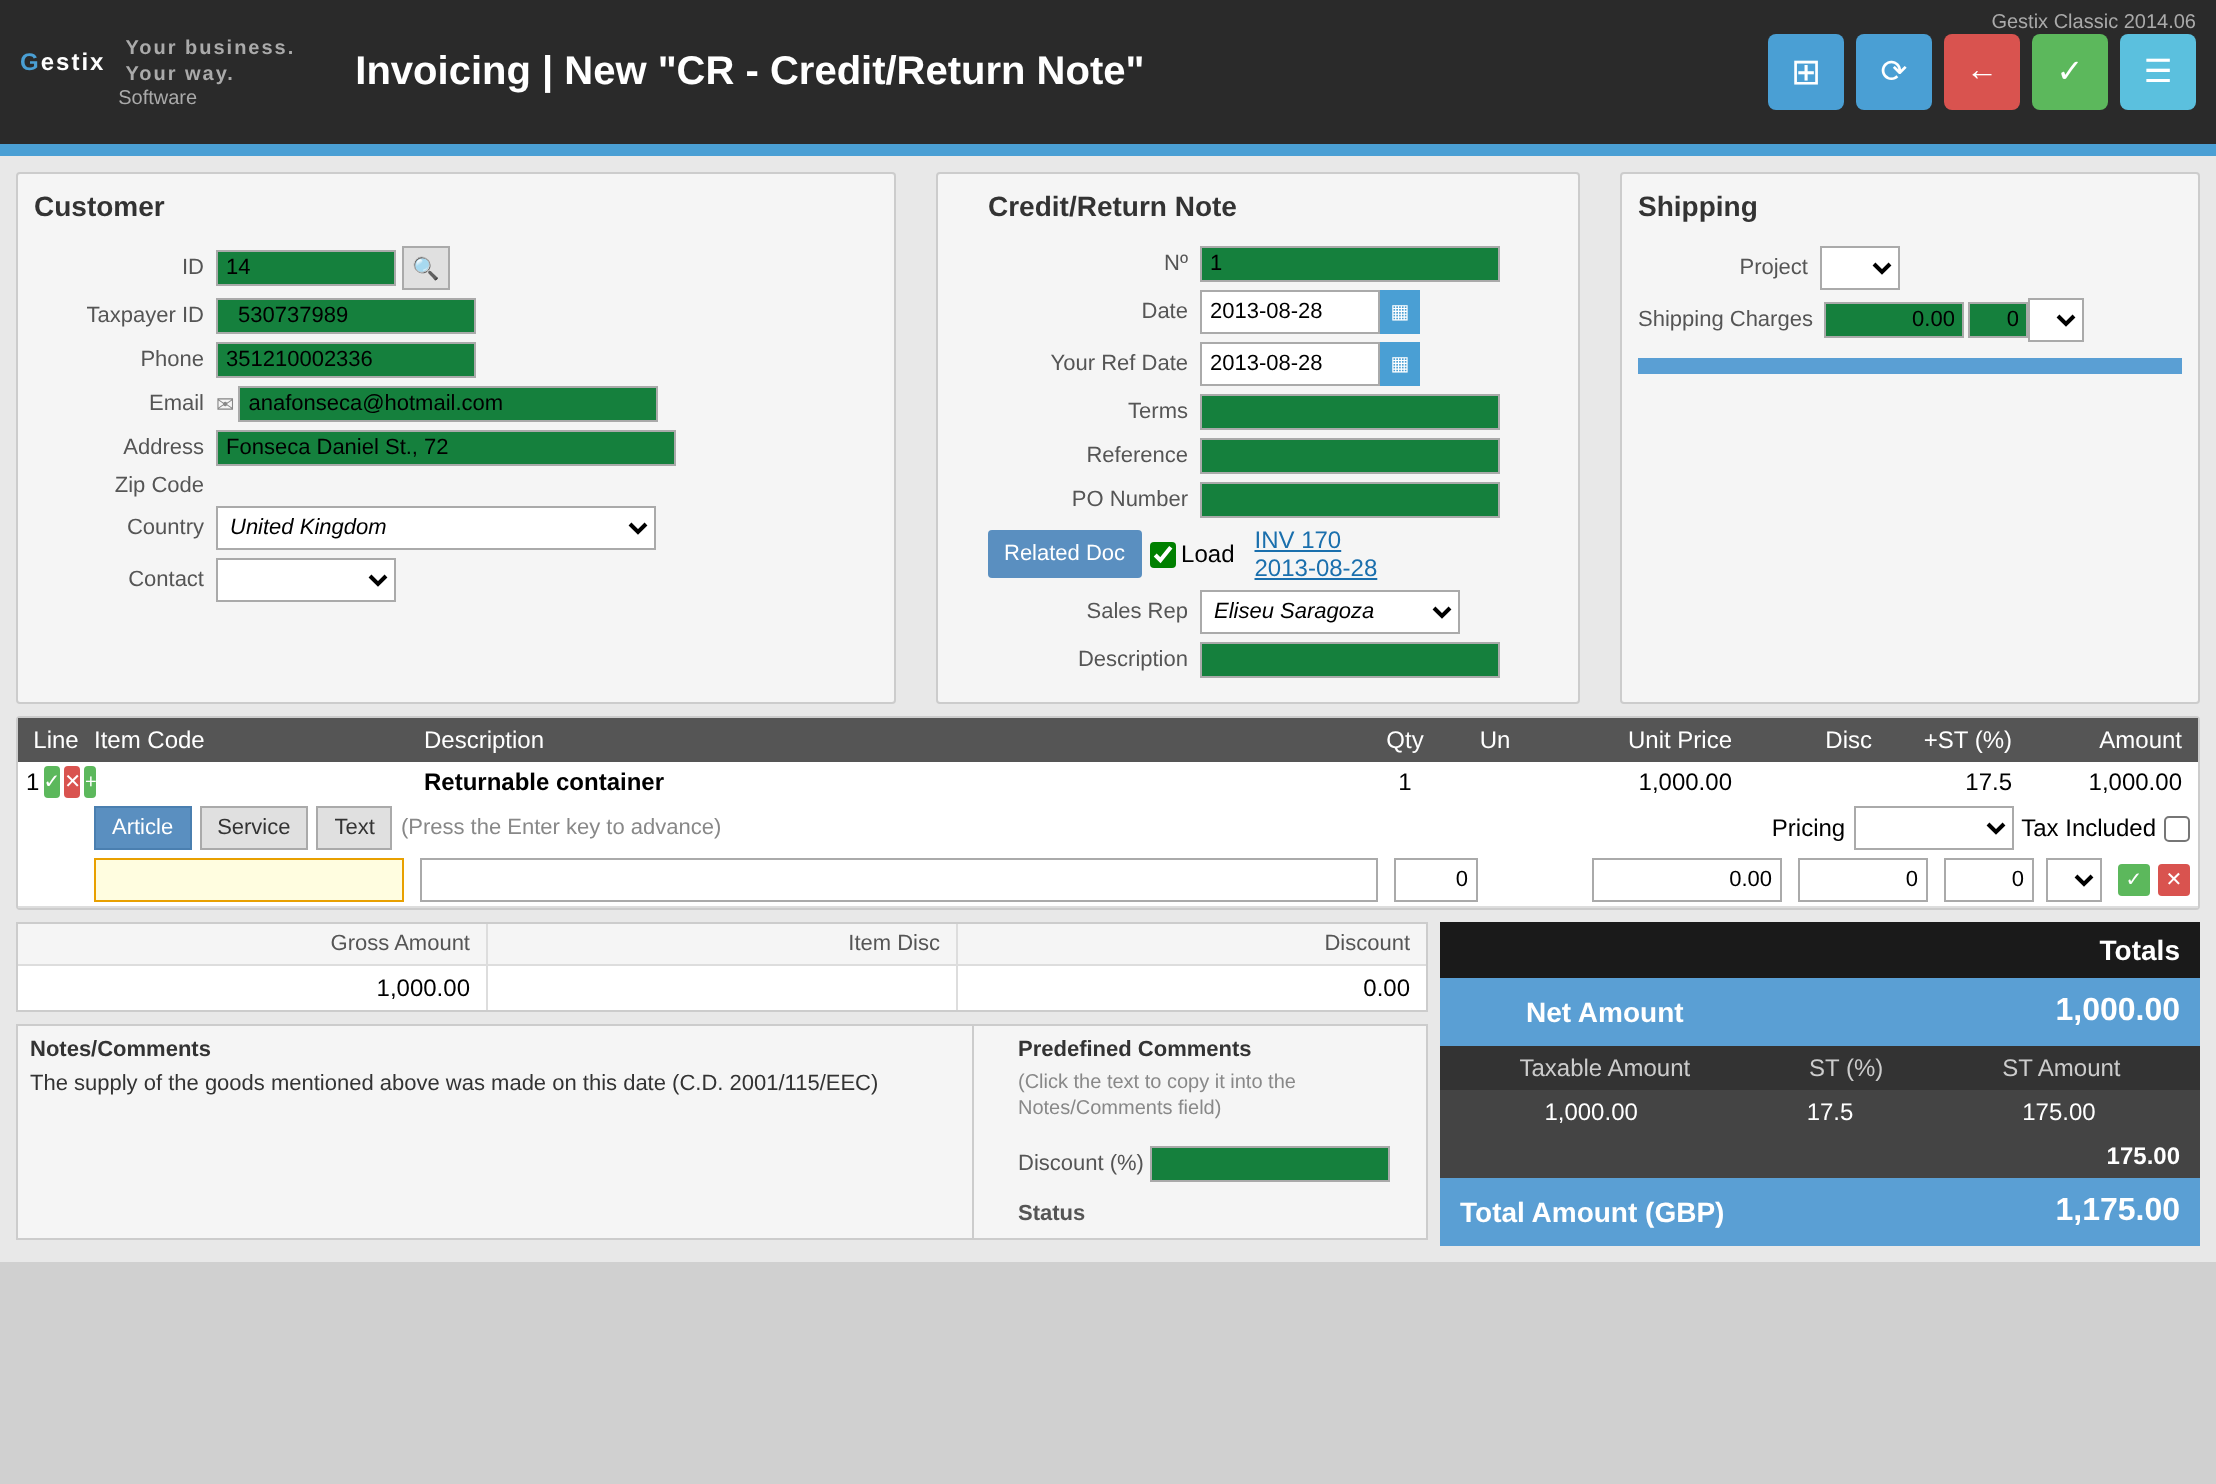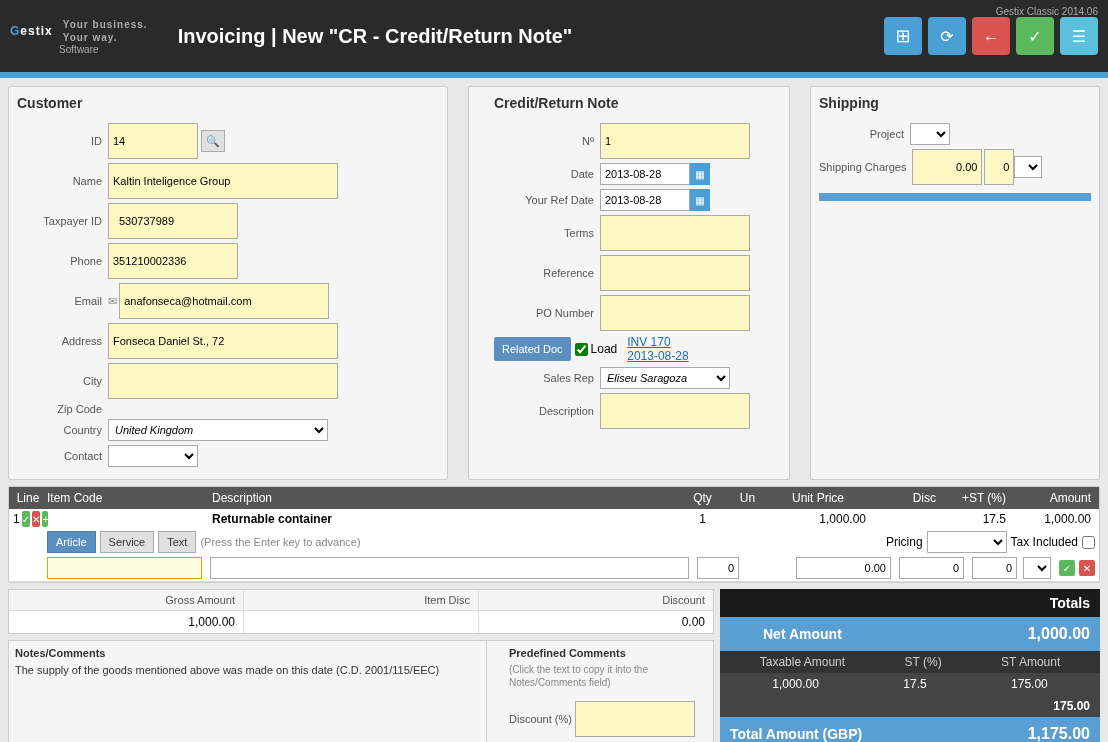--- a/index.html
+++ b/index.html
@@ -30,21 +30,21 @@
 
     
     .top-panels { display: flex; gap: 20px; }
     .panel { background: #f5f5f5; border: 1px solid #ccc; border-radius: 2px; padding: 8px; }
     .panel-title { font-size: 14px; font-weight: bold; color: #333; margin-bottom: 8px; padding-bottom: 4px; }
 
     
     .customer-panel { width: 440px; }
     .form-row { display: flex; align-items: center; margin-bottom: 4px; }
     .form-label { text-align: right; color: #555; min-width: 85px; margin-right: 6px; font-size: 11px; }
-    .form-input { border: 1px solid #aaa; padding: 2px 4px; height: 36px; background: #fef9c3; font-size: 11px; }
+    .form-input { border: 1px solid #aaa; padding: 2px 4px; height: 18px; background: #15803d; font-size: 11px; }
     .form-input-wide { width: 230px; }
     .form-input-short { width: 90px; }
     .search-btn { background: #e0e0e0; border: 1px solid #aaa; cursor: pointer; padding: 1px 4px; height: 22px; font-size: 11px; }
     .select-input { border: 1px solid #aaa; padding: 2px 2px; height: 22px; background: #fff; font-size: 11px; }
     .email-icon { color: #888; margin-right: 2px; font-size: 11px; }
 
     
     .credit-panel { flex: 1; padding-left: 25px; }
     .related-doc-btn { background: #5a8fc0; color: #fff; border: none; padding: 3px 8px; cursor: pointer; height: 24px; font-size: 11px; border-radius: 2px; }
     .load-checkbox { margin-right: 3px; }
@@ -57,21 +57,21 @@
     .shipping-panel { width: 290px; }
 
     
     .line-items-panel { background: #f5f5f5; border: 1px solid #ccc; border-radius: 2px; }
     .table-header { background: #555; color: #fff; display: flex; align-items: center; padding: 4px 4px; }
     .col-line { width: 30px; text-align: center; }
     .col-itemcode { width: 165px; padding-left: 4px; }
     .col-desc { flex: 1; padding-left: 4px; }
     .col-qty { width: 45px; text-align: center; }
     .col-un { width: 45px; text-align: center; }
-    .col-unitprice { width: 100px; text-align: center; padding-right: 4px; }
+    .col-unitprice { width: 100px; text-align: right; padding-right: 4px; }
     .col-disc { width: 70px; text-align: right; padding-right: 4px; }
     .col-st { width: 70px; text-align: right; padding-right: 4px; }
     .col-amount { width: 85px; text-align: right; padding-right: 4px; }
     .table-row-edit { display: flex; flex-direction: column; background: #fff; border-bottom: 1px solid #ddd; }
     .table-row-main { display: flex; align-items: center; padding: 2px 4px; }
     .table-row-buttons { display: flex; align-items: center; padding: 2px 4px; gap: 4px; }
     .table-row-input { display: flex; align-items: center; padding: 2px 4px; gap: 4px; }
 
     .line-btn { width: 16px; height: 16px; border: none; cursor: pointer; font-size: 10px; color: #fff; border-radius: 2px; display: inline-flex; align-items: center; justify-content: center; }
     .btn-save { background: #5cb85c; }
@@ -179,43 +179,35 @@
 
     <div class="panel customer-panel">
       <div class="panel-title">Customer</div>
 
       <div class="form-row">
         <span class="form-label">ID</span>
         <input class="form-input form-input-short" type="text" value="14" style="width: 90px;">
         <button class="search-btn" style="margin-left:3px;">🔍</button>
       </div>
       <div class="form-row">
-        <span class="form-label">Name</span>
-        <input class="form-input form-input-wide" type="text" value="Kaltin Inteligence Group" style="">
-      </div>
-      <div class="form-row">
         <span class="form-label">Taxpayer ID</span>
         <input class="form-input" type="text" value="530737989" style="width: 130px; padding-left: 10px;">
       </div>
       <div class="form-row">
         <span class="form-label">Phone</span>
         <input class="form-input" type="text" value="351210002336" style="width: 130px;">
       </div>
       <div class="form-row">
         <span class="form-label">Email</span>
         <span class="email-icon">✉</span>
         <input class="form-input" type="text" value="anafonseca@hotmail.com" style="width: 210px;">
       </div>
       <div class="form-row">
         <span class="form-label">Address</span>
         <input class="form-input form-input-wide" type="text" value="Fonseca Daniel St., 72" style="">
-      </div>
-      <div class="form-row">
-        <span class="form-label">City</span>
-        <input class="form-input form-input-wide" type="text" value="" style="">
       </div>
       <div class="form-row">
         <span class="form-label">Zip Code</span>
       </div>
       <div class="form-row">
         <span class="form-label">Country</span>
         <select class="select-input select-arrow" style="width:220px;">
           <option>United Kingdom</option>
         </select>
       </div>

